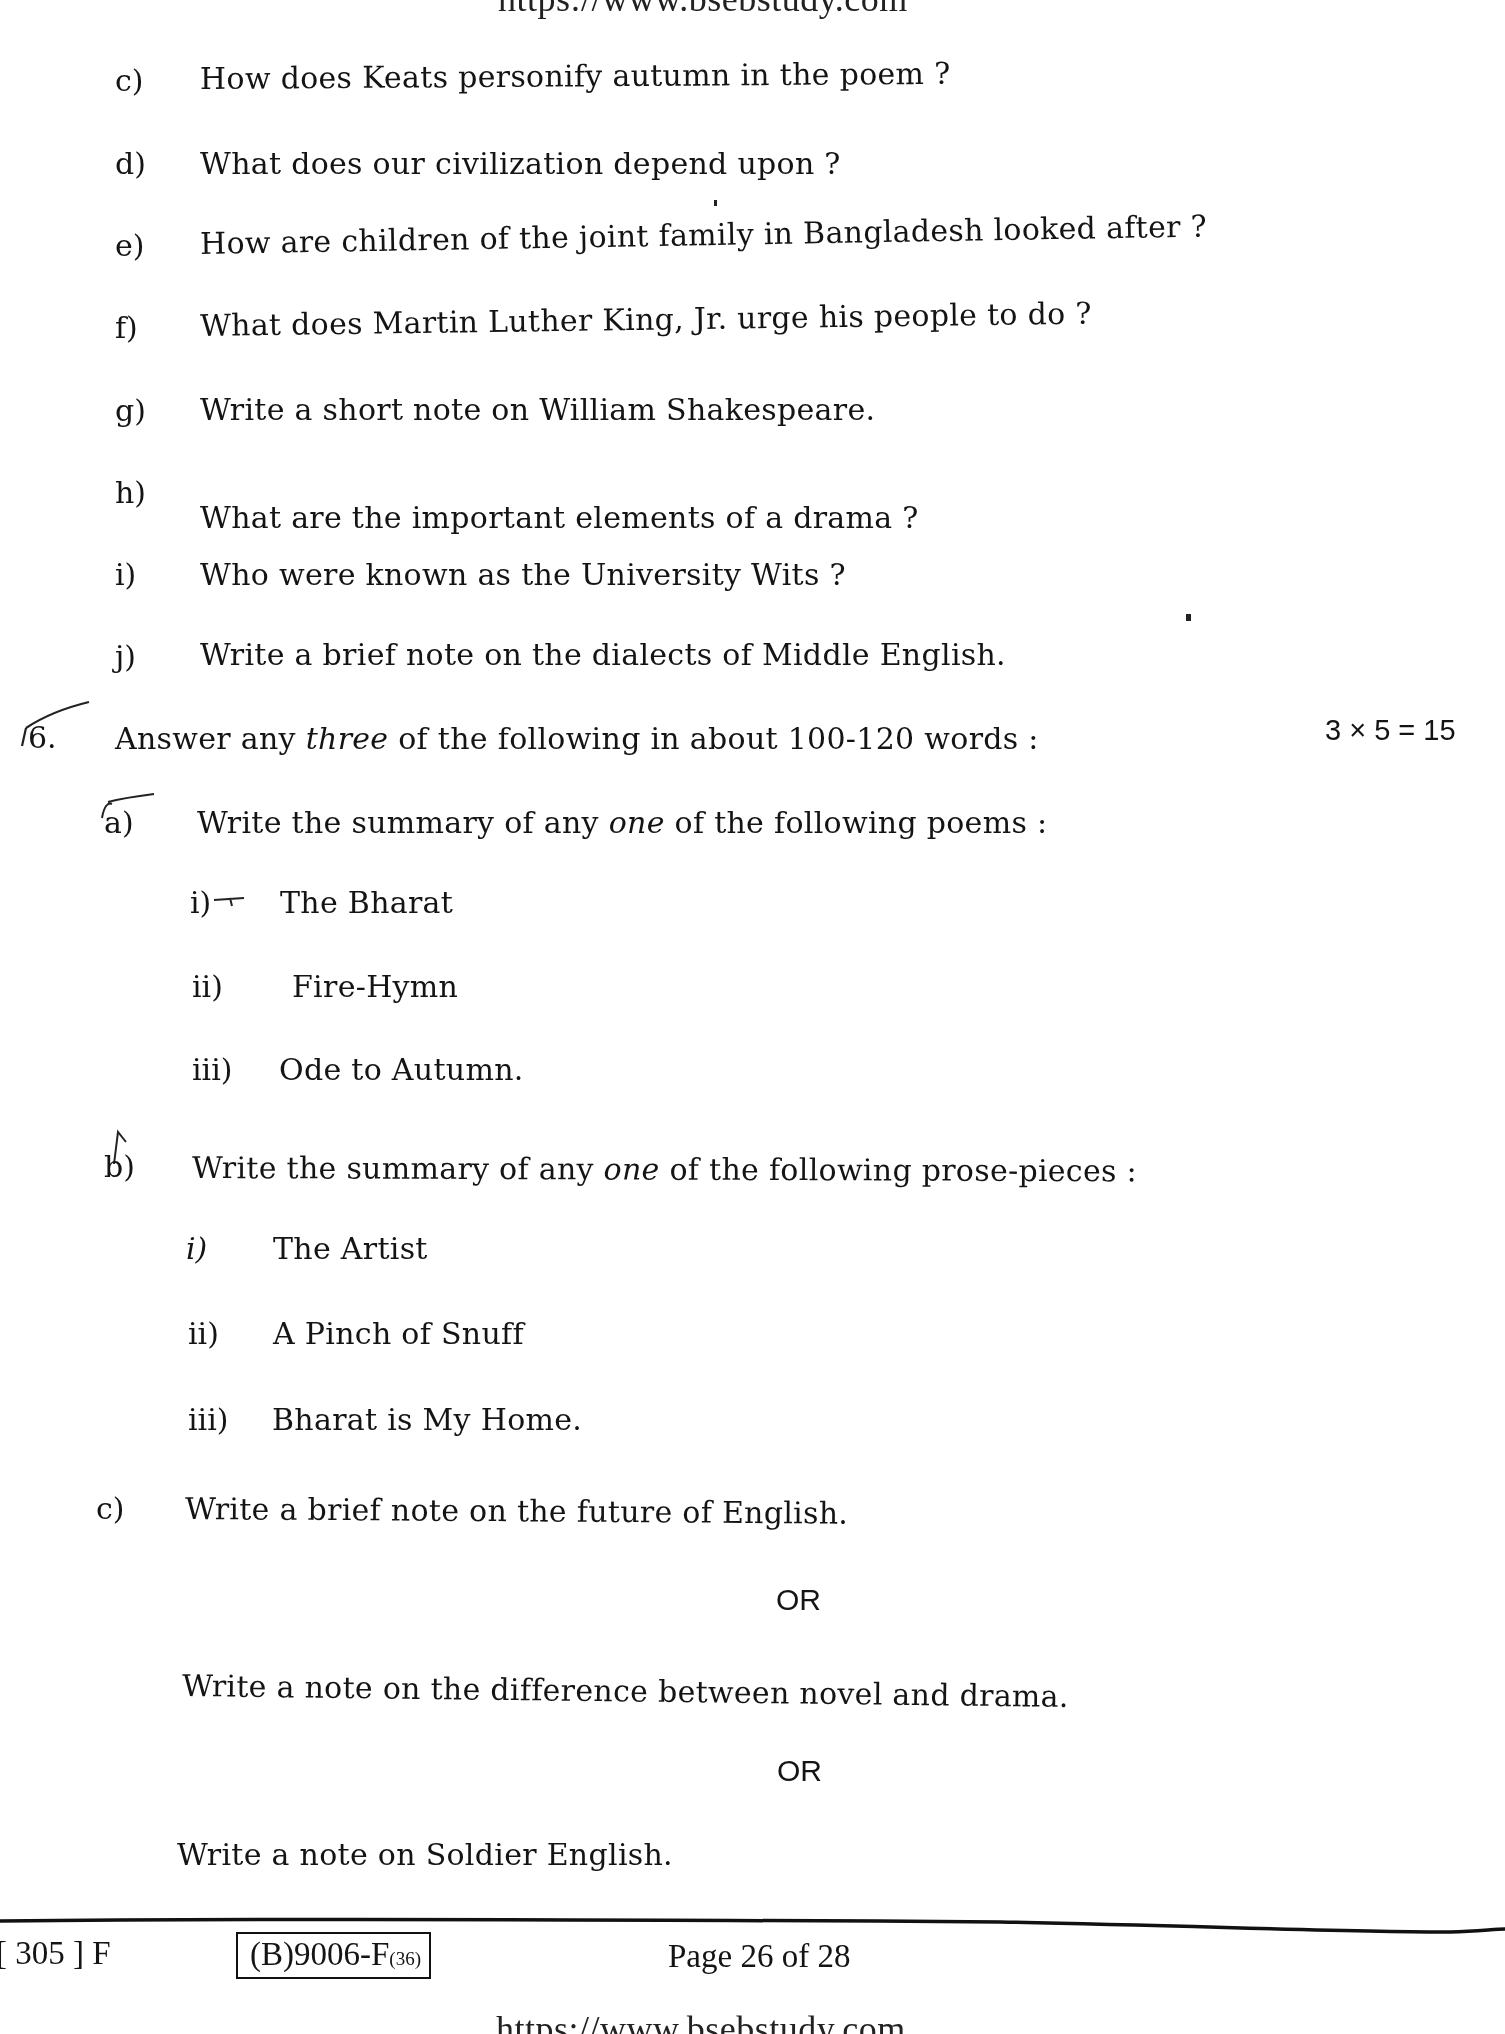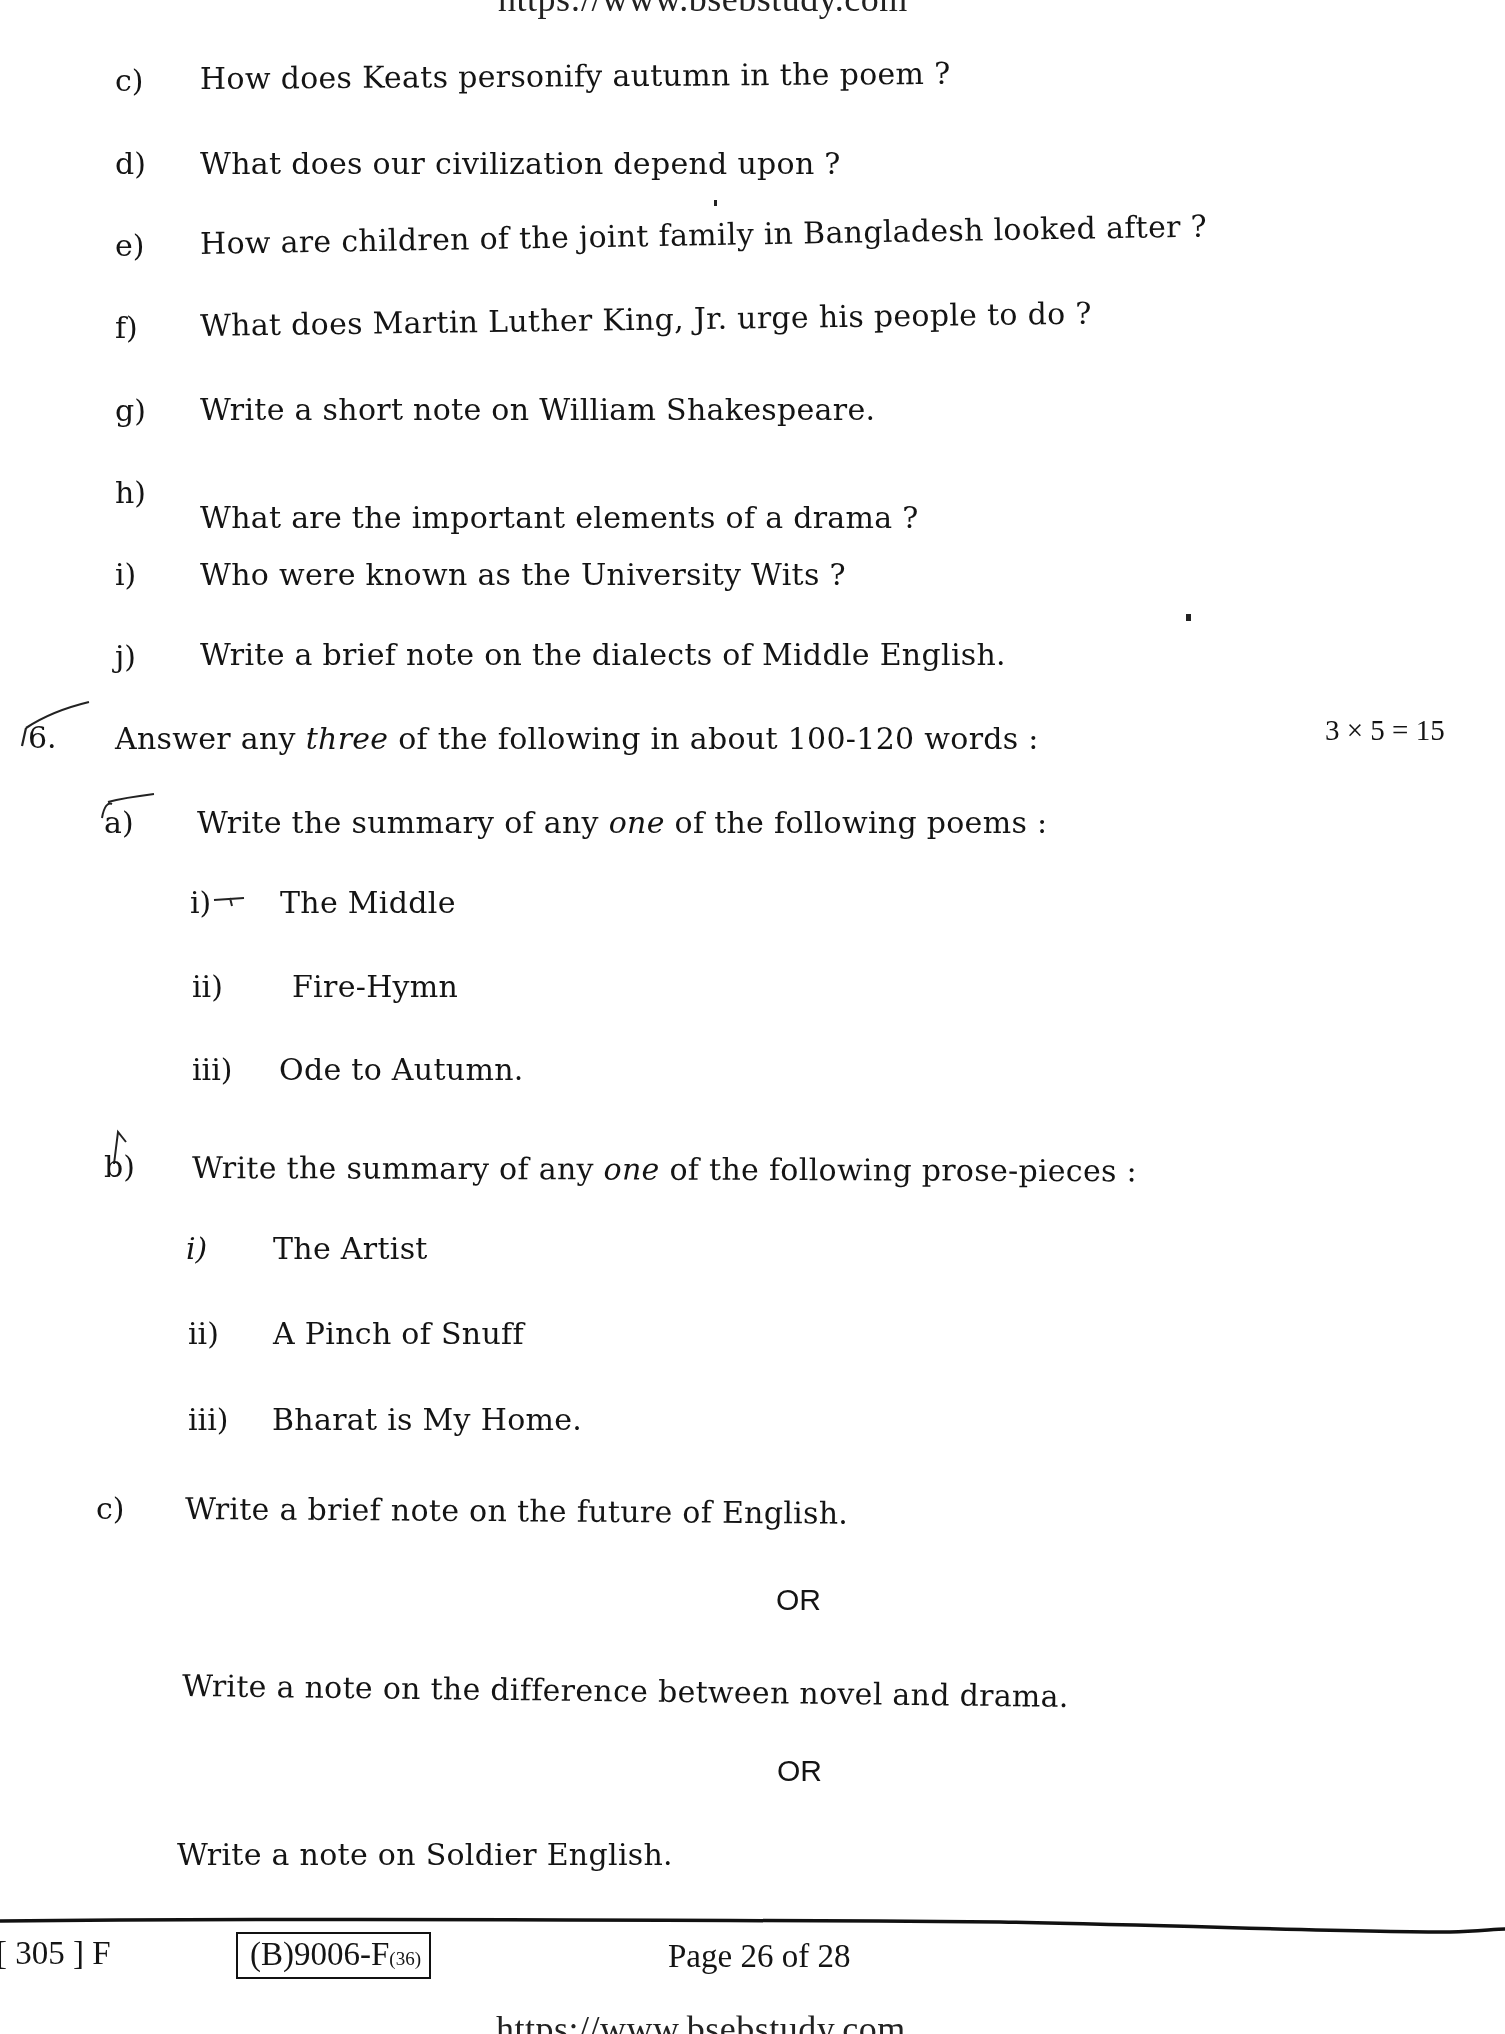--- a/index.html
+++ b/index.html
@@ -6,21 +6,21 @@
   body {
     width:1505px; height:2034px; position:relative; overflow:hidden;
     background:#ffffff; color:#141414;
     font-family:"DejaVu Serif", "Liberation Serif", serif;
   }
   .abs { position:absolute; white-space:nowrap; }
   .txt { font-size:30px; letter-spacing:0.3px; line-height:1; }
   .lbl { font-size:30px; line-height:1; }
   .wm { font-family:"Liberation Serif", serif; font-size:36px; color:#222; letter-spacing:0.5px; }
   .or { font-family:"Liberation Sans", sans-serif; font-size:30px; }
-  .marks { font-family:Liberation Serif, serif; font-size:29px; }
+  .marks { font-family:Liberation Sans, sans-serif; font-size:29px; }
   em { font-style:italic; }
   .footer-line {
     position:absolute; left:0; top:1922px; width:1505px; height:4px;
   }
   .code-box {
     border:2px solid #111; padding:2px 8px 4px 12px;
     font-family:"Liberation Serif", serif; font-size:33px;
   }
   .code-box sub { font-size:19px; vertical-align:baseline; }
   .foot { font-family:"Liberation Serif", serif; font-size:33px; }
@@ -76,21 +76,21 @@
   </svg>
   <div class="abs lbl" style="left:104px; top:808px;">a)</div>
   <div class="abs txt" style="left:197px; top:808px;">
     <span>Write the summary of any </span><em>one</em><span> of the following poems :</span>
   </div>
 
   <div class="abs lbl" style="left:190px; top:888px;">i)</div>
   <svg class="tick" width="36" height="20" style="left:212px; top:892px;">
     <path d="M2 8 L32 6 M18 6 L20 14" stroke="#222" stroke-width="2" fill="none"></path>
   </svg>
-  <div class="abs txt" style="left:280px; top:888px;">The Middle</div>
+  <div class="abs txt" style="left:280px; top:888px;">The Bharat</div>
 
   <div class="abs lbl" style="left:192px; top:972px;">ii)</div>
   <div class="abs txt" style="left:280px; top:972px;margin-left:12px;">Fire-Hymn</div>
 
   <div class="abs lbl" style="left:192px; top:1055px;">iii)</div>
   <div class="abs txt" style="left:279px; top:1055px;">Ode to Autumn.</div>
 
   <svg class="tick" width="30" height="40" style="left:104px; top:1128px;">
     <path d="M10 36 L14 4 L22 14" stroke="#222" stroke-width="2" fill="none"></path>
   </svg>

